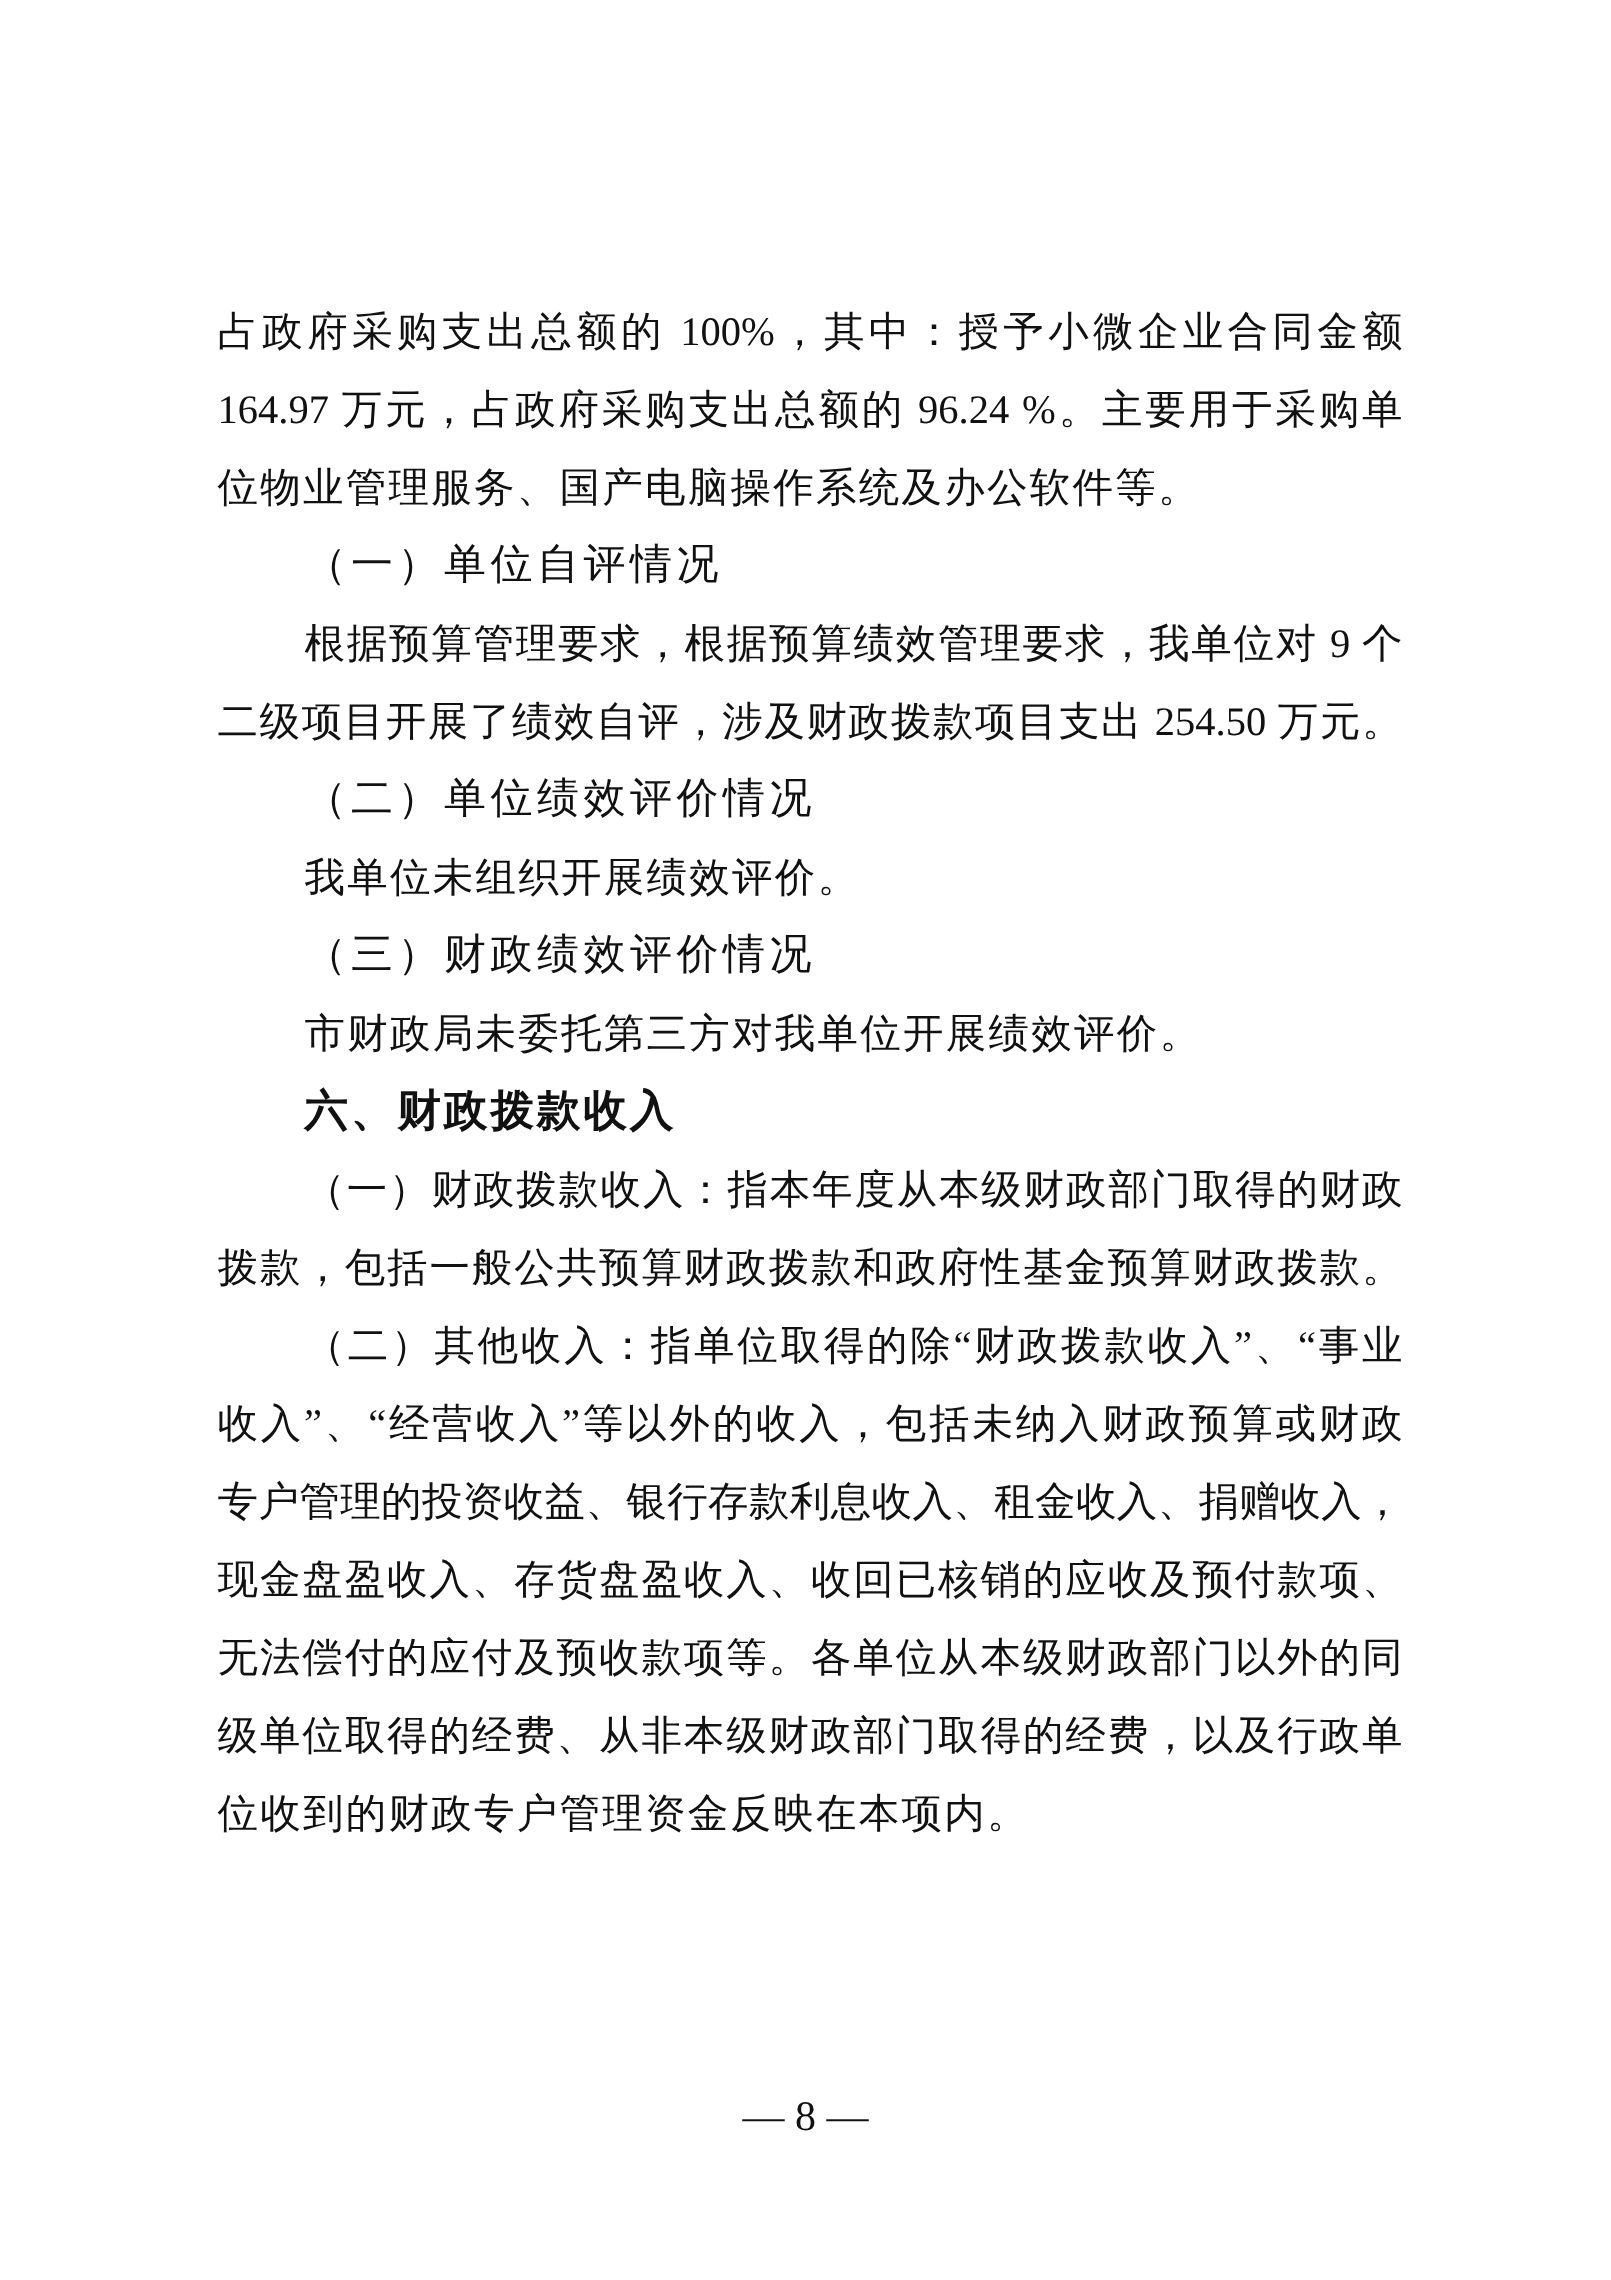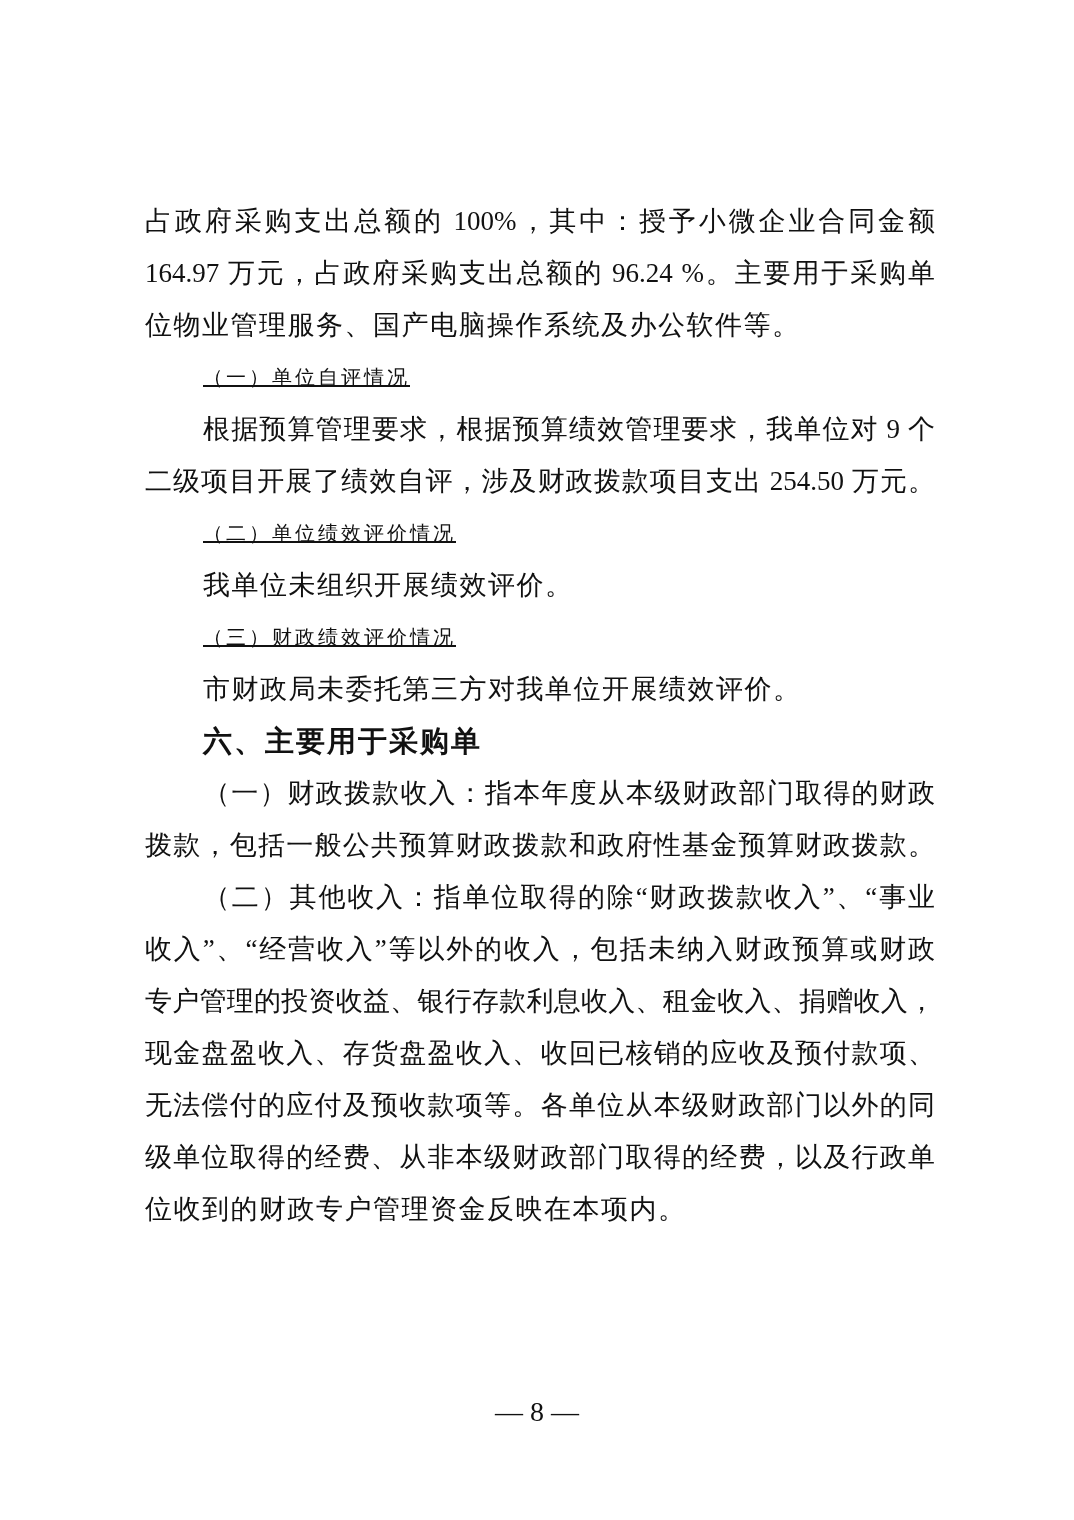--- a/index.html
+++ b/index.html
@@ -40,23 +40,22 @@
     letter-spacing: 1.5px;
     font-family: Liberation Serif, serif;
   }
   .heading {
     font-family: "Liberation Sans", "DejaVu Sans", sans-serif;
     font-weight: 700;
     font-size: 29px;
     letter-spacing: 2px;
   }
   .sub {
-    font-size: 20px;
+    font-size: 28px;
     letter-spacing: 3px;
-    text-decoration: underline;
   }
   .footer {
     position: absolute;
     top: 1386px;
     left: 0;
     width: 1074px;
     height: 52px;
     line-height: 52px;
     text-align: center;
     font-size: 28px;
@@ -71,21 +70,21 @@
   <div class="line fill">占政府采购支出总额的 100%，其中：授予小微企业合同金额</div>
   <div class="line fill">164.97 万元，占政府采购支出总额的 96.24 %。主要用于采购单</div>
   <div class="line loose">位物业管理服务、国产电脑操作系统及办公软件等。</div>
   <div class="line sub indent">（一）单位自评情况</div>
   <div class="line fill indent">根据预算管理要求，根据预算绩效管理要求，我单位对 9 个</div>
   <div class="line fill">二级项目开展了绩效自评，涉及财政拨款项目支出 254.50 万元。</div>
   <div class="line sub indent">（二）单位绩效评价情况</div>
   <div class="line loose indent">我单位未组织开展绩效评价。</div>
   <div class="line sub indent">（三）财政绩效评价情况</div>
   <div class="line loose indent">市财政局未委托第三方对我单位开展绩效评价。</div>
-  <div class="line heading indent">六、主要用于采购单</div>
+  <div class="line heading indent">六、财政拨款收入</div>
   <div class="line fill indent">（一）财政拨款收入：指本年度从本级财政部门取得的财政</div>
   <div class="line fill">拨款，包括一般公共预算财政拨款和政府性基金预算财政拨款。</div>
   <div class="line fill indent">（二）其他收入：指单位取得的除“财政拨款收入”、“事业</div>
   <div class="line fill">收入”、“经营收入”等以外的收入，包括未纳入财政预算或财政</div>
   <div class="line fill">专户管理的投资收益、银行存款利息收入、租金收入、捐赠收入，</div>
   <div class="line fill">现金盘盈收入、存货盘盈收入、收回已核销的应收及预付款项、</div>
   <div class="line fill">无法偿付的应付及预收款项等。各单位从本级财政部门以外的同</div>
   <div class="line fill">级单位取得的经费、从非本级财政部门取得的经费，以及行政单</div>
   <div class="line loose">位收到的财政专户管理资金反映在本项内。</div>
 </div>

